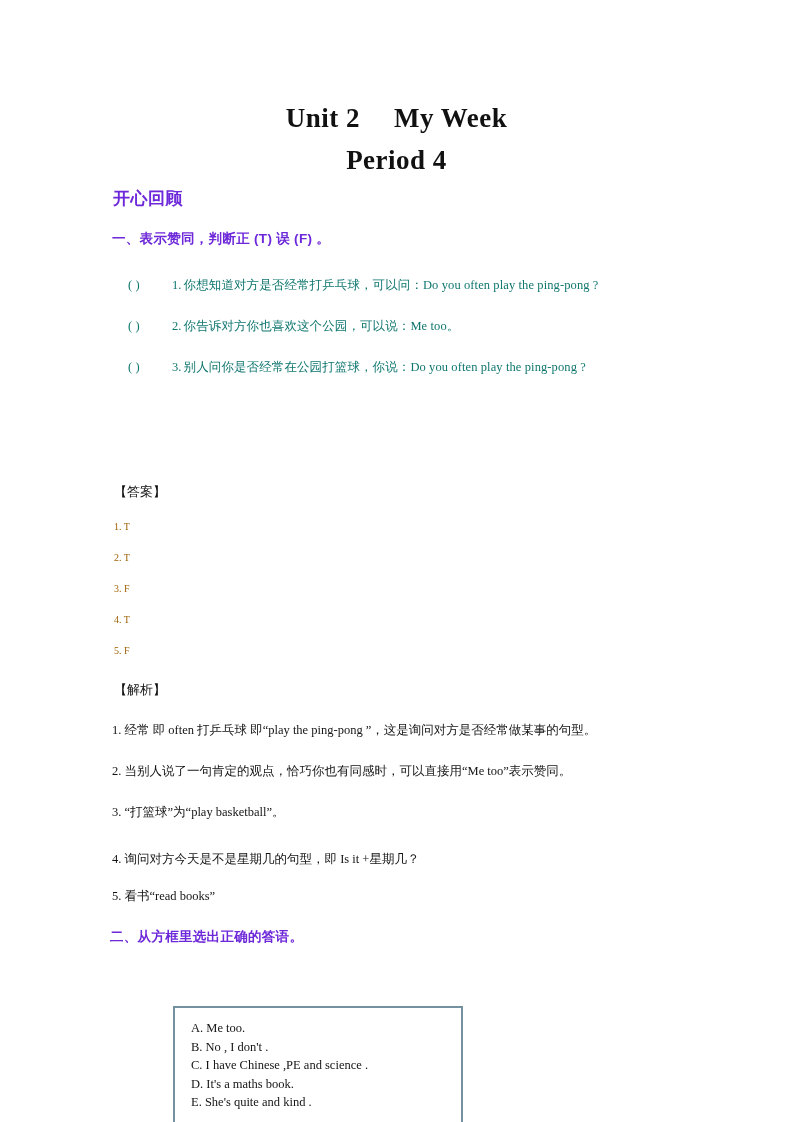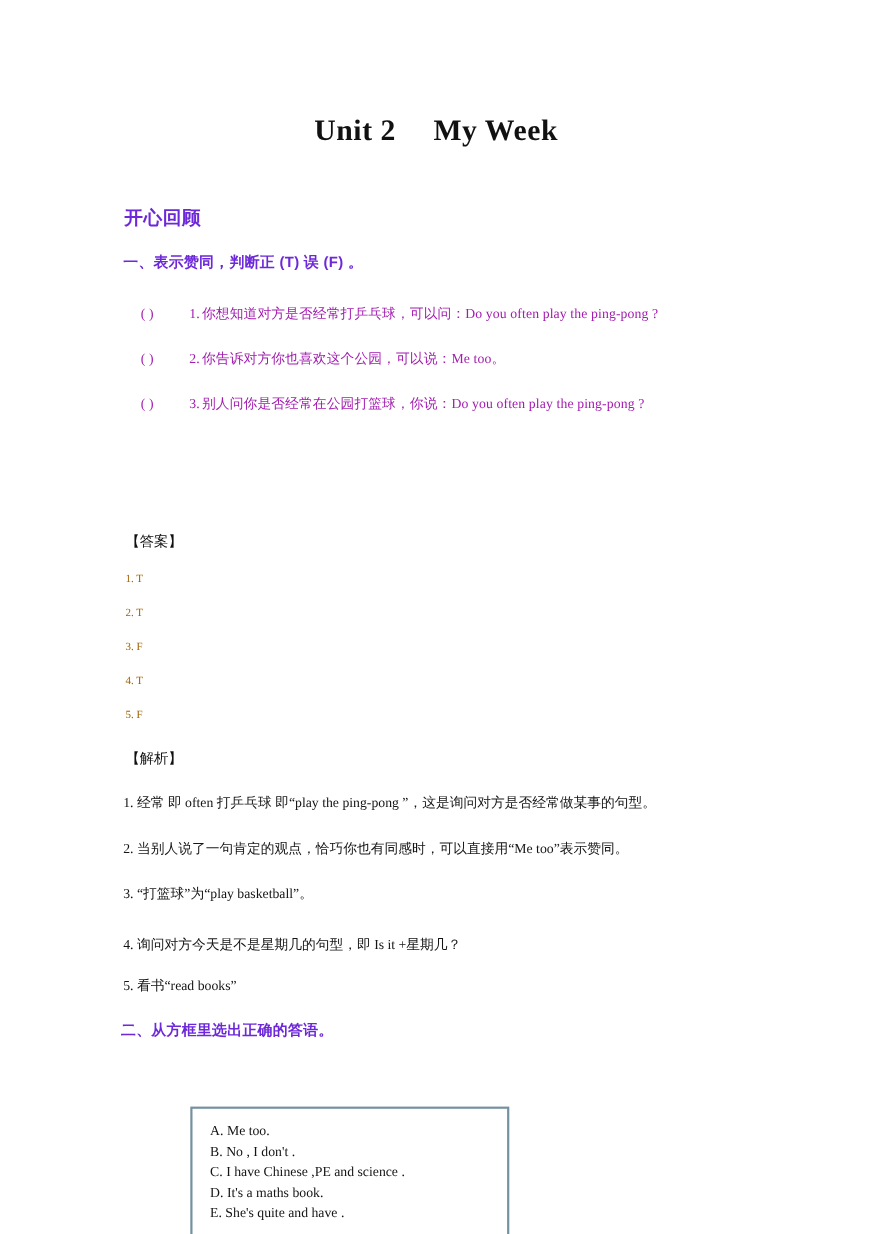--- a/index.html
+++ b/index.html
@@ -65,21 +65,21 @@
     top: 928px;
     font-size: 13.5px;
     letter-spacing: 0.3px;
   }
 
   
   .body-line {
     position: absolute;
     font-family: "Liberation Serif", "DejaVu Serif", serif;
     font-size: 12.5px;
-    color: #a21caf;
+    color: #0f766e;
     white-space: nowrap;
     letter-spacing: 0.1px;
   }
   .tf-item {
     left: 128px;
   }
   .tf-paren {
     display: inline-block;
     width: 44px;
   }
@@ -137,20 +137,21 @@
   }
 </style>
 </head>
 <body>
 
 <div class="page">
 
   <div class="doc-title" id="title-main">
     <span>Unit 2</span><span class="title-gap"></span><span>My Week</span>
   </div>
+  <div class="doc-title" id="title-sub">Period 4</div>
 
   <div class="cn-heading" id="review-heading">开心回顾</div>
 
   <div class="cn-heading" id="section-1-heading">一、表示赞同，判断正 (T) 误 (F) 。</div>
 
   <div class="body-line tf-item" style="top:277px">
     <span class="tf-paren">(        )</span><span class="tf-num">1.</span><span>你想知道对方是否经常打乒乓球，可以问：Do you often play the ping-pong ?</span>
   </div>
 
   <div class="body-line tf-item" style="top:318px">
@@ -180,17 +181,17 @@
   <div class="exp-line" style="top:888px">5. 看书“read books”</div>
 
   <div class="cn-heading" id="section-2-heading">二、从方框里选出正确的答语。</div>
 
   <div id="choice-box" style="border-color: rgb(116, 145, 159);">
     <ul id="choice-list">
       <li>A. Me too.</li>
       <li>B. No , I don't .</li>
       <li>C. I have Chinese ,PE and science .</li>
       <li>D. It's a maths book.</li>
-      <li>E. She's quite and have .</li>
+      <li>E. She's quite and kind .</li>
     </ul>
   </div>
 
 </div>
 
 </body></html>

